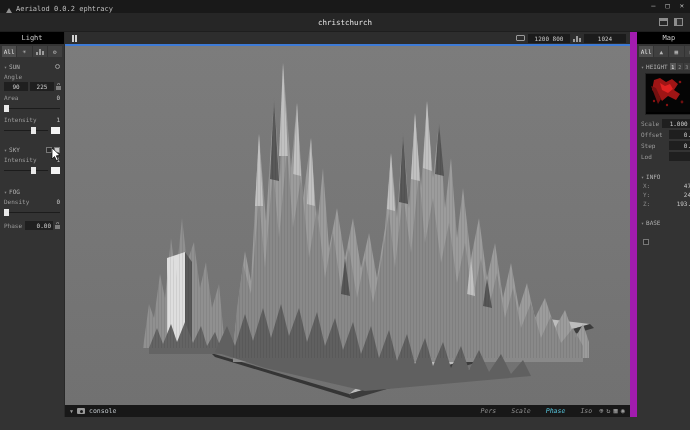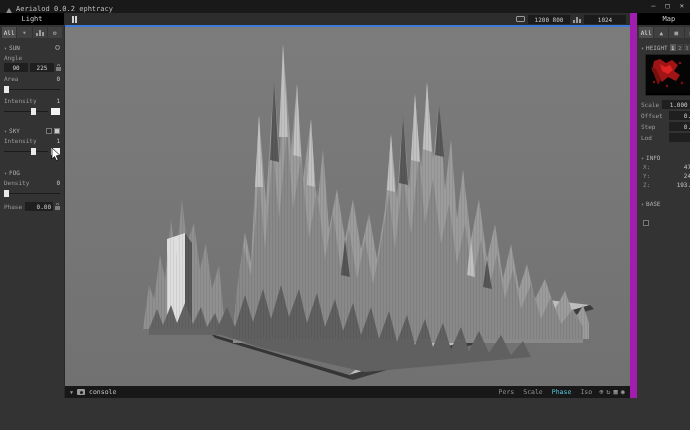--- a/index.html
+++ b/index.html
@@ -94,21 +94,21 @@
   .canvas svg{display:block;}
 
   
   .console-bar{height:12px;background:#181818;display:flex;align-items:center;
     gap:4px;padding:0 5px;font-size:6.5px;}
   .ctri{color:#9a9a9a;font-size:5px;}
   .cam{width:8px;height:6px;background:#9a9a9a;border-radius:1px;position:relative;flex:none;}
   .cam::after{content:"";position:absolute;left:2.5px;top:1.5px;width:3px;height:3px;
     border-radius:50%;background:#181818;}
   .clabel{color:#bcc2c6;}
-  .cmodes{margin-left:auto;display:flex;gap:9px;color:#8f8f8f;}
+  .cmodes{margin-left:auto;display:flex;gap:15px;color:#8f8f8f;font-style:italic;}
   .cmodes .mode.active{color:#58c7de;}
   .cicons{display:flex;gap:3px;color:#9a9a9a;font-size:7px;margin-left:3px;}
 
   
   .statusbar{height:13px;background:#111;display:flex;align-items:center;
     justify-content:center;color:#8b8b8b;font-size:6.5px;}
 
   .cursor{position:absolute;left:51px;top:147px;z-index:50;pointer-events:none;}
 </style>
 </head>
@@ -119,20 +119,27 @@
   <div class="titlebar">
     <span class="logo-tri"></span>
     <span>Aerialod 0.0.2 ephtracy</span>
     <div class="win-controls">
       <span class="wbtn">–</span>
       <span class="wbtn">□</span>
       <span class="wbtn">✕</span>
     </div>
   </div>
 
+  <div class="menubar">
+    <span class="proj">christchurch</span>
+    <div class="menubar-icons">
+      <span class="mi save"></span>
+      <span class="mi panel"></span>
+    </div>
+  </div>
 
   <div class="main">
 
     <div class="panel left">
       <div class="panel-title">Light</div>
       <div class="tabs">
         <div class="tab active">All</div>
         <div class="tab">☀</div>
         <div class="tab">
             <span class="hist-ic">

